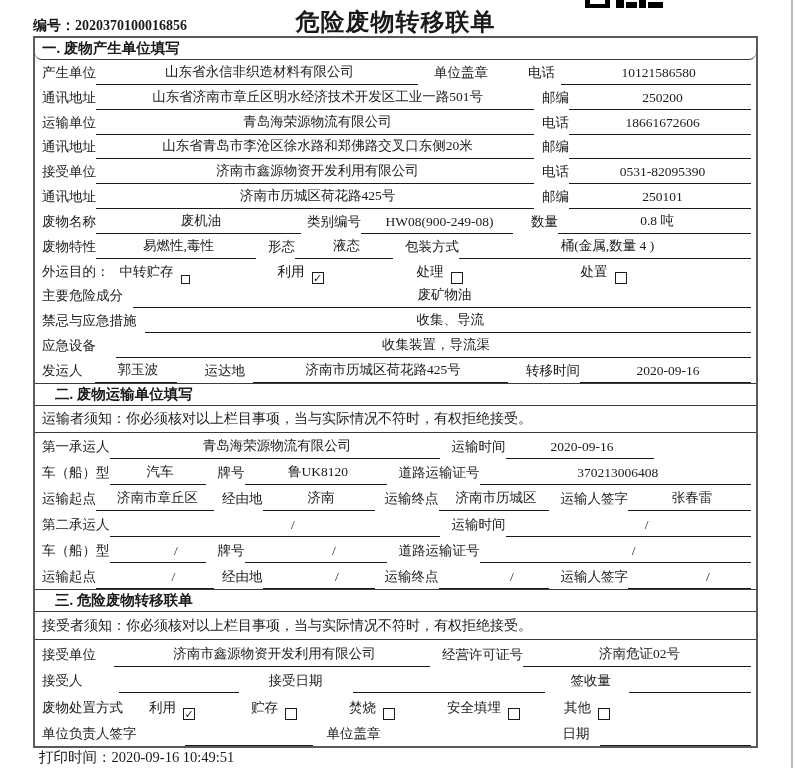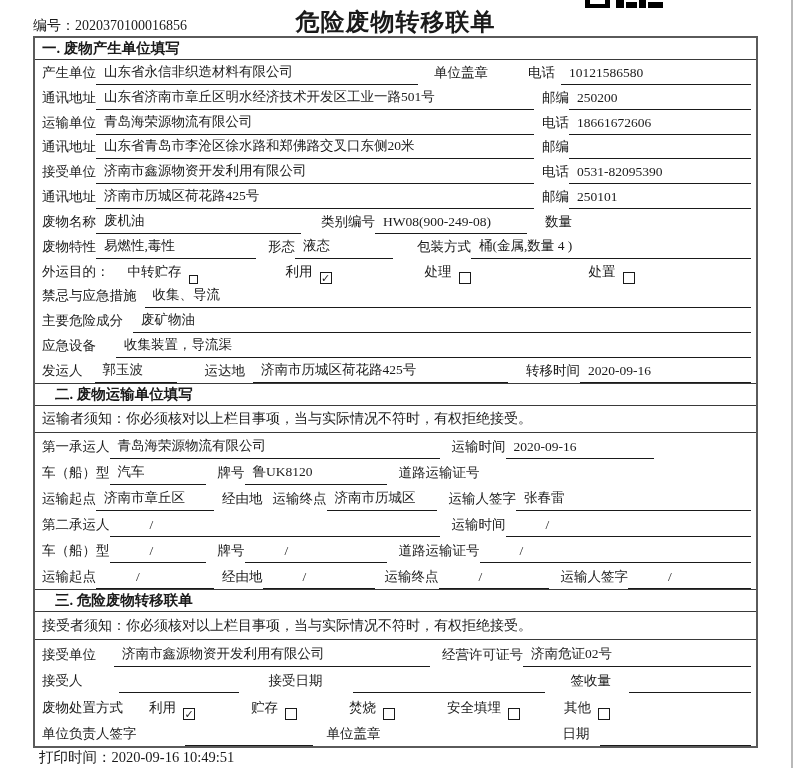--- a/index.html
+++ b/index.html
@@ -14,41 +14,41 @@
   .qr div { position:absolute; background:#000; }
   .qr .q1 { left:0; top:0; width:25px; height:8px; }
   .qr .q1i { left:5px; top:0; width:15px; height:4px; background:#fff; }
   .qr .q2 { left:31px; top:0; width:8px; height:8px; }
   .qr .q3 { left:41px; top:2px; width:11px; height:6px; }
   .qr .q4 { left:54px; top:0; width:7px; height:8px; }
   .qr .q5 { left:63px; top:2px; width:15px; height:6px; }
 
   .doc-header { position:absolute; left:33px; top:6px; width:725px; display:grid;
     grid-template-columns:1fr auto 1fr; align-items:center; }
-  .doc-no { font-size:14px; white-space:nowrap; padding-top:8px; }
+  .doc-no { font-size:14px; white-space:nowrap; padding-top:8px;font-weight:bold; }
   .doc-title { font-size:24px; font-weight:bold; letter-spacing:1px; white-space:nowrap; }
 
   .form { position:absolute; left:33px; top:36px; width:725px; height:712px;
     border:2px solid #5a5a5a; background:#fff; display:flex; flex-direction:column; }
 
   .sec-h { font-size:14.5px; font-weight:bold; padding:2px 0 2px 7px;
     border-bottom:1.5px solid #3a3a3a; display:flex; align-items:center; white-space:nowrap; }
   .sec-h.bt { border-top:1.5px solid #3a3a3a;padding-left:20px; }
-  .sec1-h { height:22px; }
+  .sec1-h { height:22px;border-radius:7px; }
   .sec2-h, .sec3-h { height:23px; }
 
   .notice { font-size:14px; padding:0 0 0 7px; border-bottom:1.2px solid #3a3a3a;
     display:flex; align-items:center; white-space:nowrap; height:29px; }
 
   .row { display:flex; align-items:flex-end; padding:0 5px 0 7px; font-size:13.5px; }
   .s1 .row { height:24.85px; }
   .s2 .row { height:26px; }
   .s3 .row { height:26.5px; }
   .lbl { white-space:nowrap; padding-bottom:3px; }
-  .val { border-bottom:1.1px solid #1a1a1a; padding:0 3px 3px 8px; white-space:nowrap; overflow:hidden; }
+  .val { border-bottom:1.1px solid #1a1a1a; padding:0 3px 3px 8px; white-space:nowrap; overflow:hidden;text-align:center; }
   .fill { flex:1 1 auto; min-width:0; }
   .slash { padding-left:40px; }
 
   .cb-box { display:inline-block; width:12px; height:12px; border:1.2px solid #1a1a1a;
     margin-left:7px; font-size:11px; line-height:11px; text-align:center; vertical-align:-1px;
     font-family:"DejaVu Sans",sans-serif; }
   .cb-box.small { width:9px; height:9px; vertical-align:0; }
 
   .print-line { position:absolute; left:39px; top:748px; font-size:14.5px; white-space:nowrap; }
 </style>
@@ -116,54 +116,55 @@
       <div class="row">
         <span class="lbl">通讯地址</span>
         <span class="val" style="width:438px">济南市历城区荷花路425号</span>
         <span class="lbl" style="margin-left:8px">邮编</span>
         <span class="val fill">250101</span>
       </div>
 
       <div class="row">
         <span class="lbl">废物名称</span>
         <span class="val" style="width:205px">废机油</span>
-        <span class="lbl" style="margin-left:20px">类别编号</span>
+        <span class="lbl" style="margin-left:6px">类别编号</span>
         <span class="val" style="width:152px">HW08(900-249-08)</span>
         <span class="lbl" style="margin-left:18px">数量</span>
+        <span class="val fill">0.8 吨</span>
       </div>
 
       <div class="row">
         <span class="lbl">废物特性</span>
         <span class="val" style="width:160px">易燃性,毒性</span>
         <span class="lbl" style="margin-left:12px">形态</span>
         <span class="val" style="width:98px">液态</span>
-        <span class="lbl" style="margin-left:24px">包装方式</span>
+        <span class="lbl" style="margin-left:12px">包装方式</span>
         <span class="val fill">桶(金属,数量 4 )</span>
       </div>
 
       <div class="row">
         <span class="lbl">外运目的：</span>
-        <span class="lbl" style="margin-left:18px">中转贮存</span>
+        <span class="lbl" style="margin-left:10px">中转贮存</span>
         <span class="cb-box small"></span>
         <span class="lbl" style="margin-left:88px">利用</span>
         <span class="cb-box">✓</span>
         <span class="lbl" style="margin-left:93px">处理</span>
         <span class="cb-box"></span>
         <span class="lbl" style="margin-left:118px">处置</span>
         <span class="cb-box"></span>
       </div>
 
       <div class="row">
+        <span class="lbl">主要危险成分</span>
+        <span class="val fill" style="margin-left:10px">废矿物油</span>
+      </div>
+
+      <div class="row">
         <span class="lbl">禁忌与应急措施</span>
         <span class="val fill" style="margin-left:8px">收集、导流</span>
-      </div>
-
-      <div class="row">
-        <span class="lbl">主要危险成分</span>
-        <span class="val fill" style="margin-left:10px">废矿物油</span>
       </div>
 
       <div class="row">
         <span class="lbl">应急设备</span>
         <span class="val fill" style="margin-left:20px">收集装置，导流渠</span>
       </div>
 
       <div class="row">
         <span class="lbl">发运人</span>
         <span class="val" style="width:82px;margin-left:12px">郭玉波</span>
@@ -184,26 +185,28 @@
         <span class="lbl" style="margin-left:12px">运输时间</span>
         <span class="val" style="width:148px">2020-09-16</span>
       </div>
 
       <div class="row">
         <span class="lbl">车（船）型</span>
         <span class="val" style="width:96px">汽车</span>
         <span class="lbl" style="margin-left:12px">牌号</span>
         <span class="val" style="width:142px">鲁UK8120</span>
         <span class="lbl" style="margin-left:12px">道路运输证号</span>
+        <span class="val fill">370213006408</span>
       </div>
 
       <div class="row">
         <span class="lbl">运输起点</span>
         <span class="val" style="width:118px">济南市章丘区</span>
         <span class="lbl" style="margin-left:8px">经由地</span>
+        <span class="val" style="width:112px">济南</span>
         <span class="lbl" style="margin-left:10px">运输终点</span>
         <span class="val" style="width:110px">济南市历城区</span>
         <span class="lbl" style="margin-left:12px">运输人签字</span>
         <span class="val fill">张春雷</span>
       </div>
 
       <div class="row">
         <span class="lbl">第二承运人</span>
         <span class="val slash" style="width:330px">/</span>
         <span class="lbl" style="margin-left:12px">运输时间</span>

